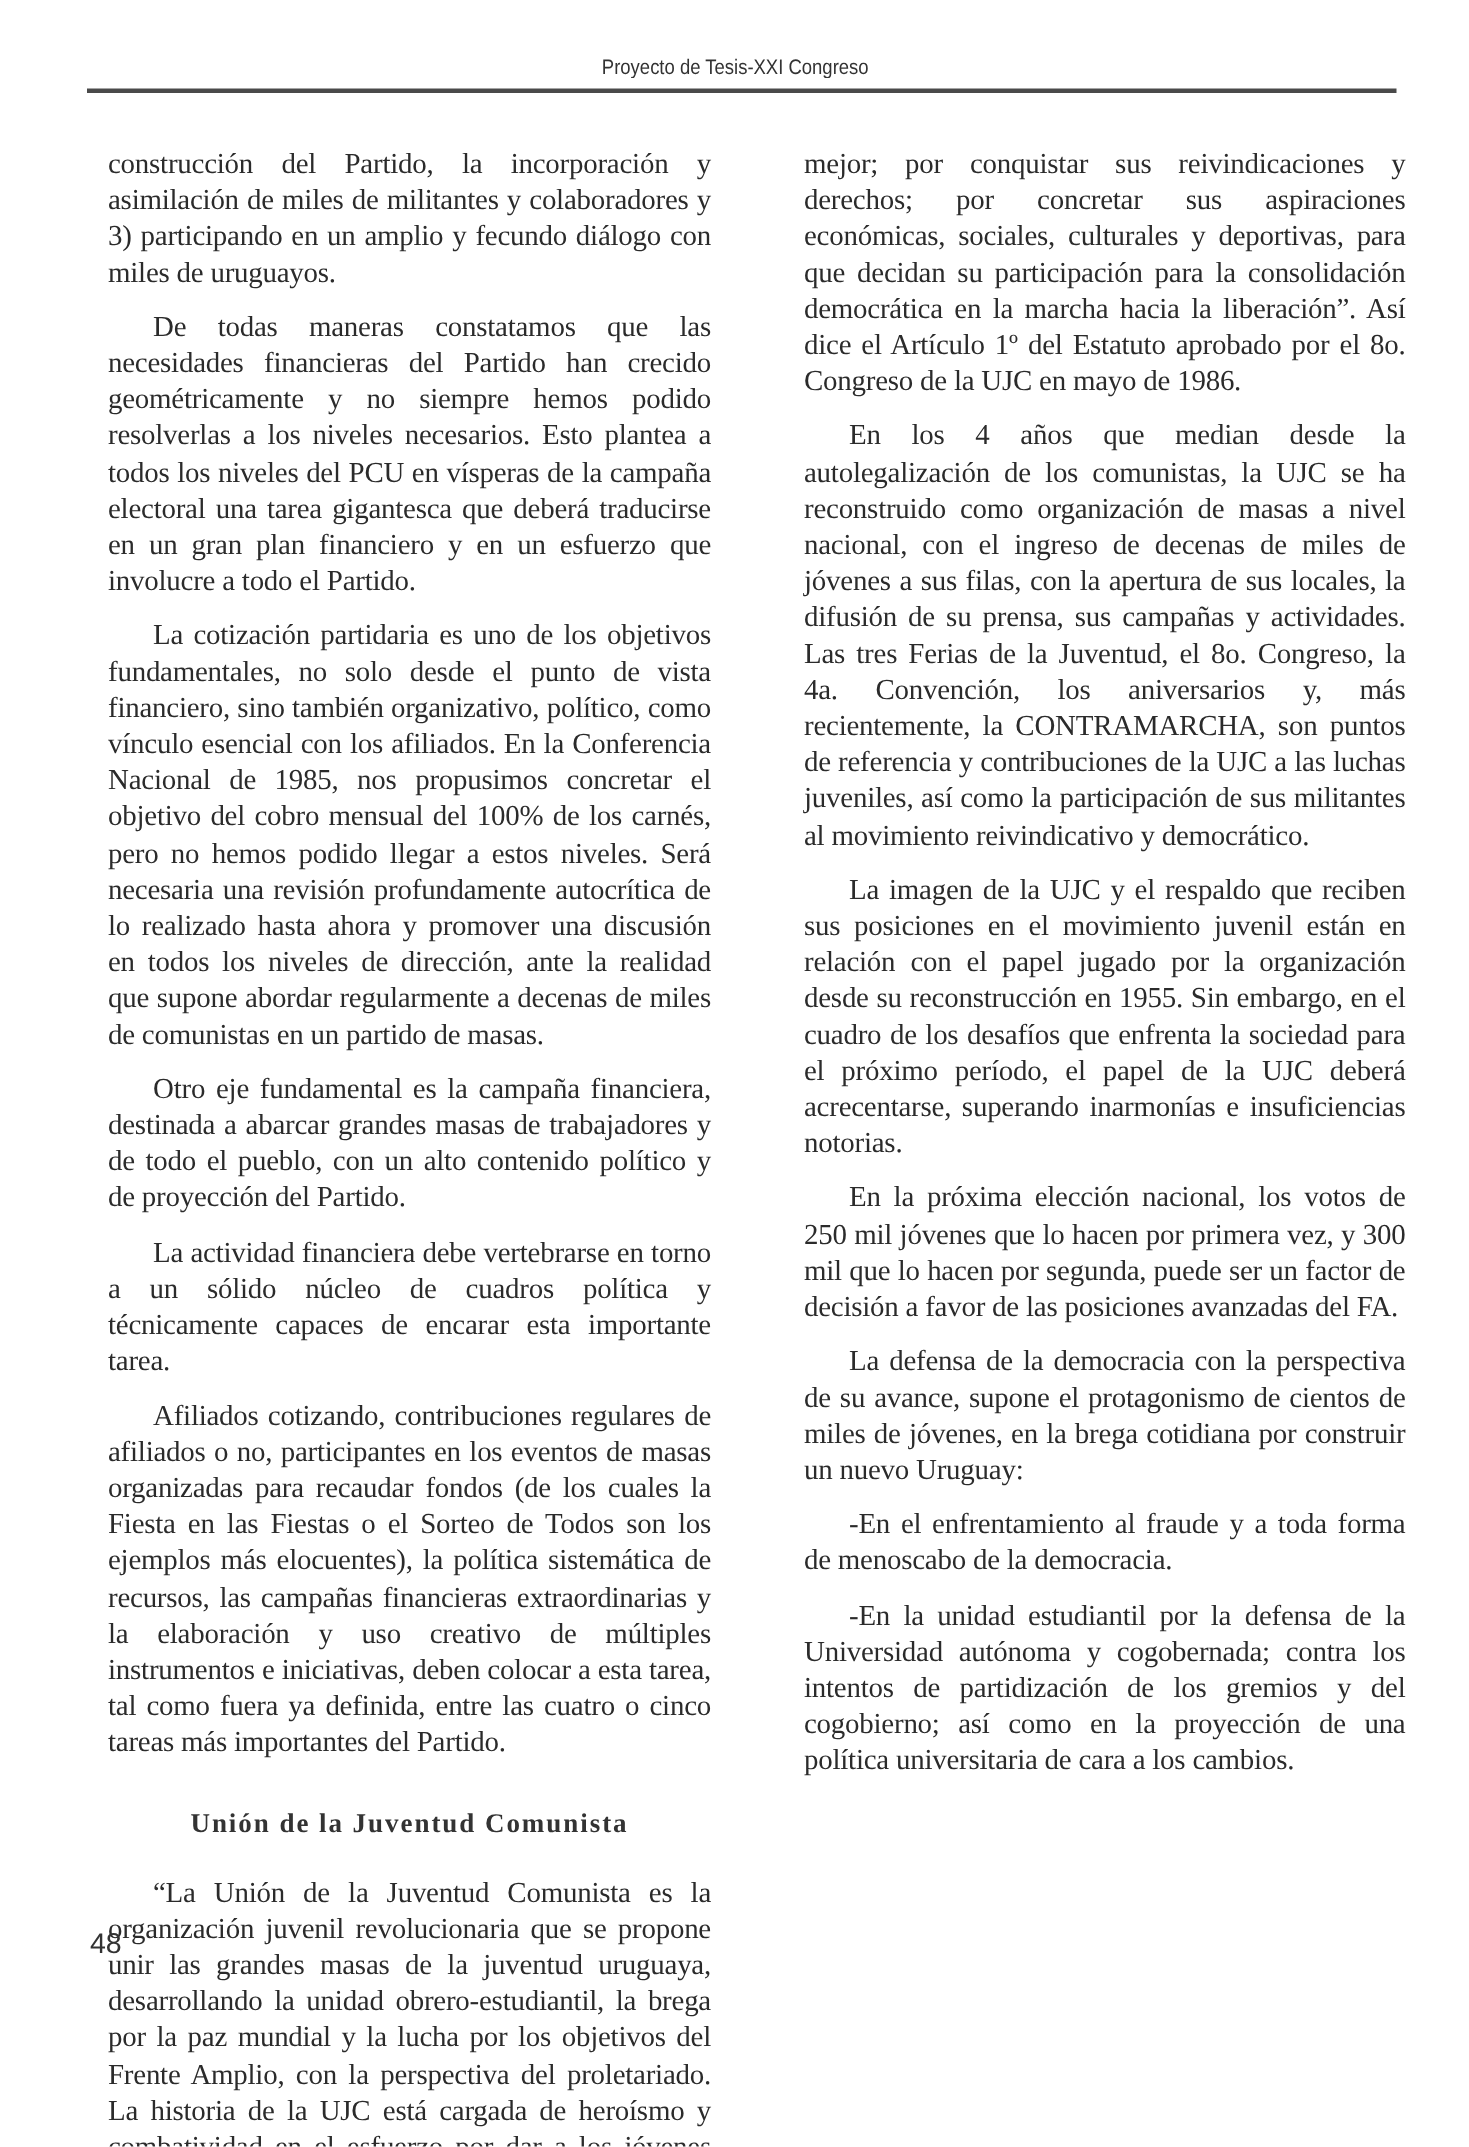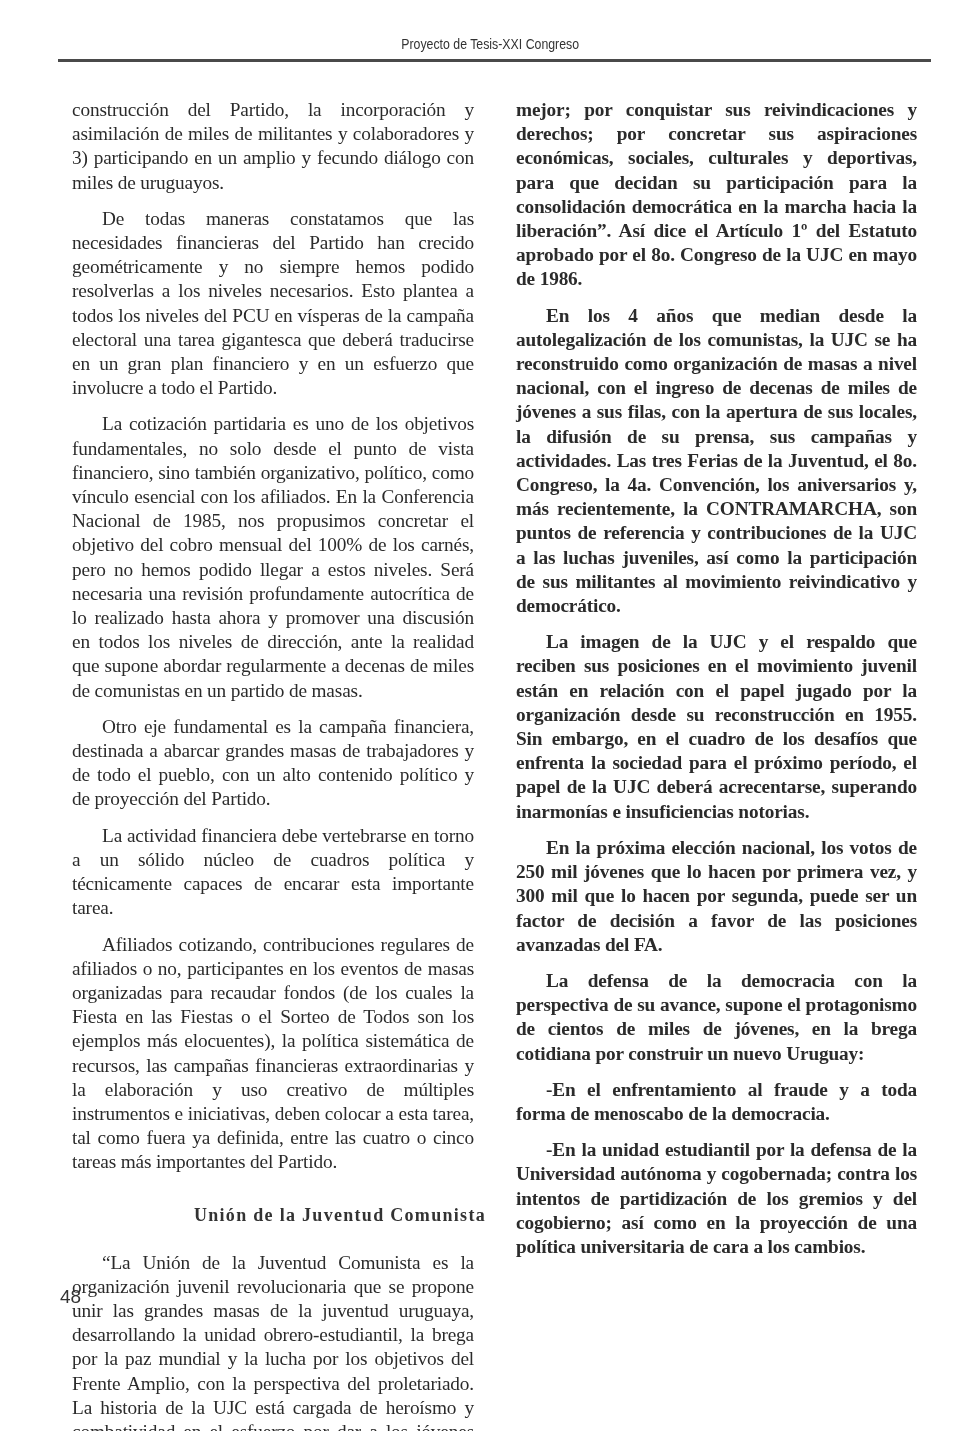--- a/index.html
+++ b/index.html
@@ -14,26 +14,26 @@
   }
   .rule {
     position: absolute; left: 58px; top: 59px; width: 873px; height: 3px; background: #4a4a4a;
   }
   .col {
     position: absolute; top: 86px; width: 426px;
     font-family: "Liberation Serif", serif; font-size: 19.3px; line-height: 24.2px;
     text-align: justify; color: #2b2b2b; letter-spacing: -0.15px;
   }
   .col.left { left: 60px; }
-  .col.right { left: 504px; width: 425px; font-weight: bold; }
+  .col.right { left: 524px; width: 425px; }
   .col p { margin: 12px; text-indent: 30px; }
   .col p.noindent { text-indent: 0; }
   .col h2 {
     font-family: "Liberation Serif", serif; font-weight: bold; font-size: 18px;
-    letter-spacing: 1.3px; margin: 28px 0 24px 0; line-height: 24px; color: #333; text-align: right;
+    letter-spacing: 1.3px; margin: 28px 0 24px 0; line-height: 24px; color: #333; text-align: center;
   }
   .page-num {
     position: absolute; left: 60px; top: 1286px;
     font-family: "Liberation Sans", sans-serif; font-size: 19px; color: #333;
   }
 </style>
 </head>
 <body>
 
 <div class="running-head">Proyecto de Tesis-XXI Congreso</div>

